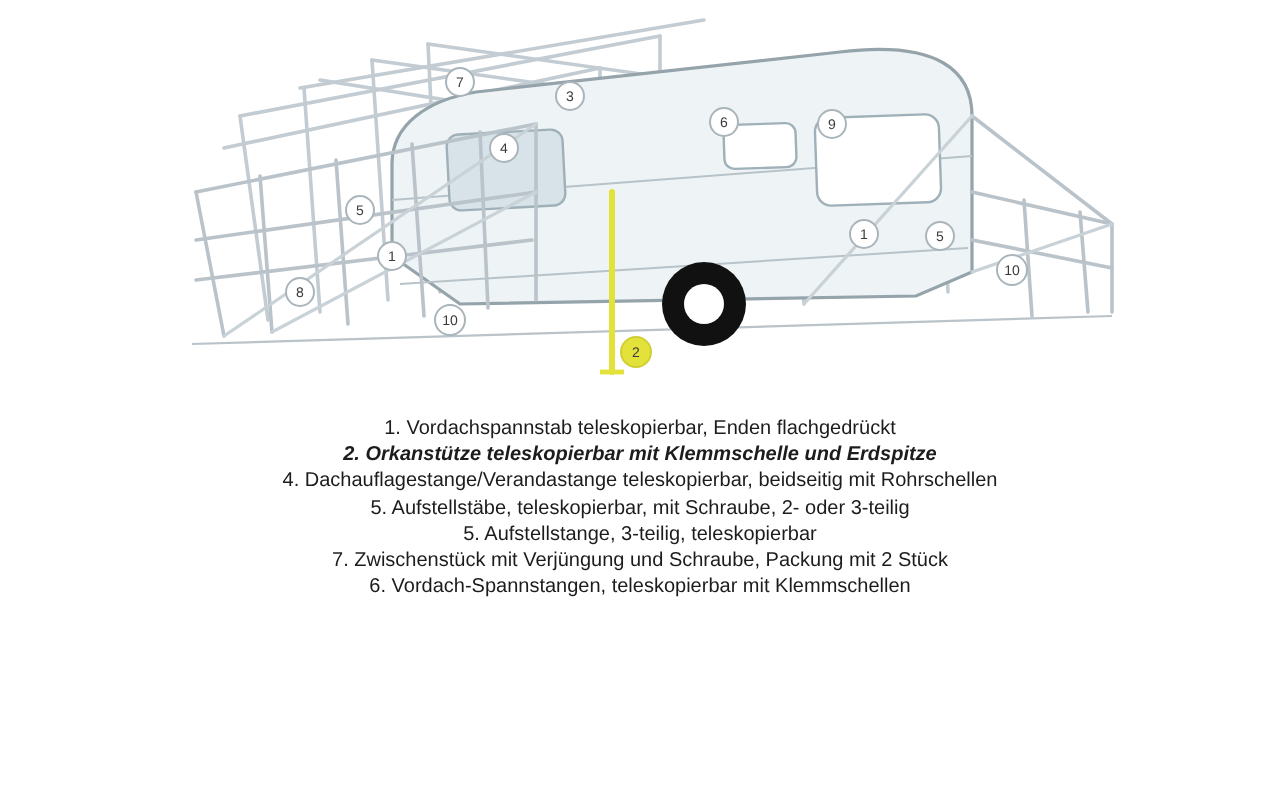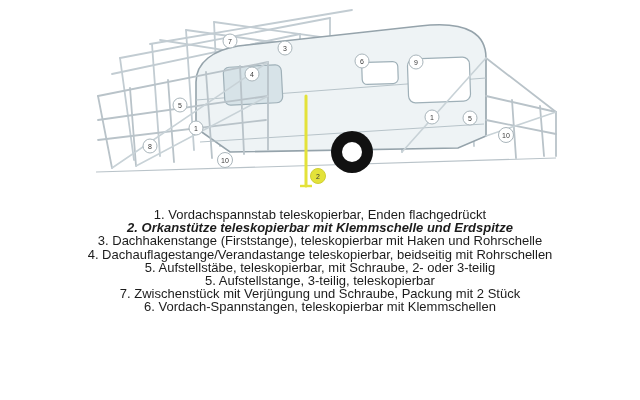--- a/index.html
+++ b/index.html
@@ -28,21 +28,21 @@
   #legend {
     position: absolute;
     left: 0;
     top: 208px;
     width: 640px;
     padding: 0 18px;
     box-sizing: border-box;
     text-align: center;
   }
   .legend-line {
-    font-size: 13px;
+    font-size: 10px;
     line-height: 13.2px;
     color: #1c1c1c;
     white-space: nowrap;
   }
   .legend-line.bold {
     font-weight: bold;
     font-style: italic;
   }
 </style>
 </head>
@@ -176,21 +176,20 @@
           <text x="506" y="137.6">10</text>
         </g>
       </g>
 
     </svg>
   </div>
 
   <div id="legend">
     <div class="legend-line">1. Vordachspannstab teleskopierbar, Enden flachgedrückt</div>
     <div class="legend-line bold">2. Orkanstütze teleskopierbar mit Klemmschelle und Erdspitze</div>
-    <div class="legend-line">3. Dachhakenstange (Firststange), teleskopierbar mit Haken und Rohrschelle</div>
     <div class="legend-line">4. Dachauflagestange/Verandastange teleskopierbar, beidseitig mit Rohrschellen</div>
     <div class="legend-line">5. Aufstellstäbe, teleskopierbar, mit Schraube, 2- oder 3-teilig</div>
     <div class="legend-line">5. Aufstellstange, 3-teilig, teleskopierbar</div>
     <div class="legend-line">7. Zwischenstück mit Verjüngung und Schraube, Packung mit 2 Stück</div>
     <div class="legend-line">6. Vordach-Spannstangen, teleskopierbar mit Klemmschellen</div>
   </div>
 
 </div>
 
 </body></html>

